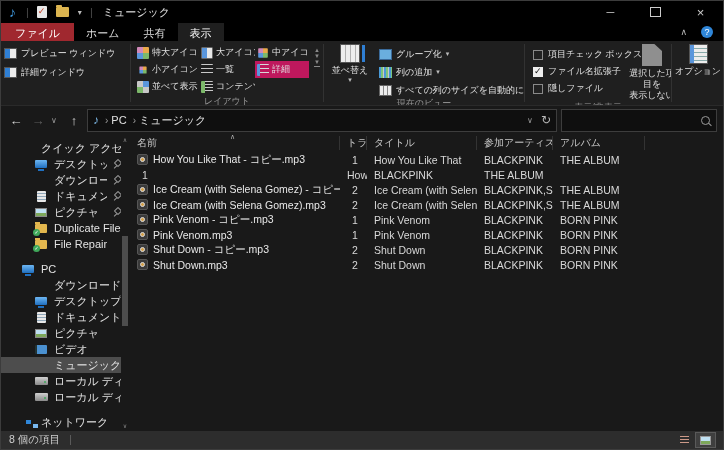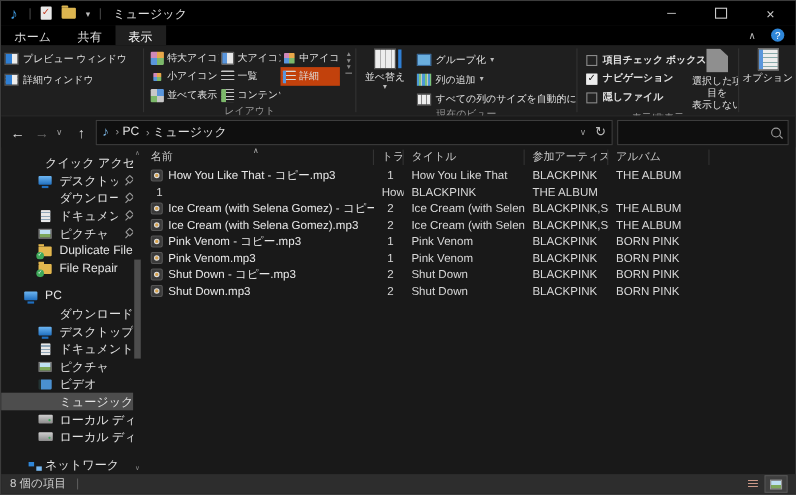--- a/index.html
+++ b/index.html
@@ -57,42 +57,42 @@
   .smallbtn{display:flex;align-items:center;gap:4px;height:14px;color:#e0e0e0;font-size:9px;white-space:nowrap;padding:0 3px;}
   .smallbtn .dd{font-size:7px;color:#bbb;}
   .sico{width:13px;height:11px;flex:none;box-sizing:border-box;}
   .i-preview-pane{background:linear-gradient(90deg,#2f7fd4 50%,#ededed 50%);border:1px solid #555;}
   .i-details-pane{background:linear-gradient(90deg,#2f7fd4 50%,#ededed 50%),
                   repeating-linear-gradient(180deg,#999 0 1px,transparent 1px 3px);border:1px solid #555;}
 
   
   .gallery{display:grid;grid-template-columns:64px 56px 54px;grid-auto-rows:17px;margin:3px 0 0 4px;}
   .gitem{display:flex;align-items:center;gap:3px;padding:0 2px;font-size:9px;color:#e0e0e0;white-space:nowrap;overflow:hidden;}
-  .gitem.selected{background:#c2410c;}
+  .gitem.selected{background:#be185d;}
   .gico{width:12px;height:12px;flex:none;border-radius:1px;box-sizing:border-box;}
   .i-xl{background:conic-gradient(#e8a84a 0 25%,#7cb86a 0 50%,#5a96dc 0 75%,#d088b8 0);}
   .i-lg{background:linear-gradient(90deg,#5a96dc 48%,#e8e8e8 48%);border:1px solid #666;}
   .i-md{background:conic-gradient(#e8a84a 0 25%,#7cb86a 0 50%,#5a96dc 0 75%,#d088b8 0);transform:scale(.8);}
   .i-sm{background:conic-gradient(#e8a84a 0 25%,#7cb86a 0 50%,#5a96dc 0 75%,#d088b8 0);transform:scale(.6);}
   .i-list{background:repeating-linear-gradient(180deg,#c8c8c8 0 1px,transparent 1px 4px);}
   .i-details{background:linear-gradient(90deg,#5a96dc 3px,transparent 3px),
              repeating-linear-gradient(180deg,#d8d8d8 0 1px,transparent 1px 4px);}
   .i-tiles{background:conic-gradient(#5a96dc 0 25%,#c8c8c8 0 50%,#7cb86a 0 75%,#c8c8c8 0);}
   .i-content{background:linear-gradient(90deg,#7cb86a 4px,transparent 4px),
              repeating-linear-gradient(180deg,#c8c8c8 0 1px,transparent 1px 3px);}
   .i-groupby{background:#6aaede;border:1px solid #3a6a9a;}
   .i-addcol{background:repeating-linear-gradient(90deg,#4a9ad8 0 2px,#7cc47c 2px 4px,#c8c8c8 4px 5px);}
   .i-sizecols{background:repeating-linear-gradient(90deg,#ededed 0 3px,#888 3px 4px);border:1px solid #666;}
   .gscroll{width:13px;display:flex;flex-direction:column;align-items:center;justify-content:space-between;
            padding:6px 0 4px;color:#8a8a8a;font-size:6px;margin-left:2px;}
   .gscroll .bar{border-bottom:1px solid #8a8a8a;padding-bottom:1px;}
 
   
   .cbstack{display:flex;flex-direction:column;gap:4px;padding:7px 0 0 8px;width:92px;flex:none;}
-  .cbrow{display:flex;align-items:center;gap:5px;font-size:9px;color:#e0e0e0;white-space:nowrap;font-weight:bold;}
+  .cbrow{display:flex;align-items:center;gap:5px;font-size:9px;color:#e0e0e0;white-space:nowrap;}
   .cbx{width:10px;height:10px;border:1px solid #8a8a8a;background:#222;flex:none;position:relative;box-sizing:border-box;}
   .cbrow.checked .cbx{background:#ededed;border-color:#ededed;}
   .cbrow.checked .cbx::after{content:"✓";position:absolute;left:0px;top:-2px;color:#111;font-size:9px;}
 
   
   .addrbar{height:28px;display:flex;align-items:center;flex:none;background:#191919;padding:0 6px;gap:4px;}
   .nav-a{font-size:13px;width:18px;text-align:center;color:#d8d8d8;}
   .nav-a.disabled{color:#5f5f5f;}
   .nav-dd{font-size:8px;color:#9a9a9a;width:10px;}
   .addr-box{flex:1;height:21px;background:#0f0f0f;border:1px solid #3d3d3d;display:flex;align-items:center;
@@ -194,20 +194,23 @@
       <div class="wc">─</div>
       <div class="wc wc-max">
           <i></i>
         </div>
       <div class="wc wc-close">×</div>
     </div>
   </div>
 
   <div class="tabrow">
 
+      <div class="tab file">
+        <span>ファイル</span>
+      </div>
 
       <div class="tab">
         <span>ホーム</span>
       </div>
 
       <div class="tab">
         <span>共有</span>
       </div>
 
       <div class="tab active">
@@ -334,21 +337,21 @@
       <div class="rgroup-content">
         <div class="cbstack">
 
             <div class="cbrow">
               <span class="cbx"></span>
               <span>項目チェック ボックス</span>
             </div>
 
             <div class="cbrow checked">
               <span class="cbx"></span>
-              <span>ナビゲーション</span>
+              <span>ファイル名拡張子</span>
             </div>
 
             <div class="cbrow">
               <span class="cbx"></span>
               <span>隠しファイル</span>
             </div>
 
         </div>
         <div class="bigbtn" style="width:54px;">
           <span class="bicon bicon-hide"></span>

